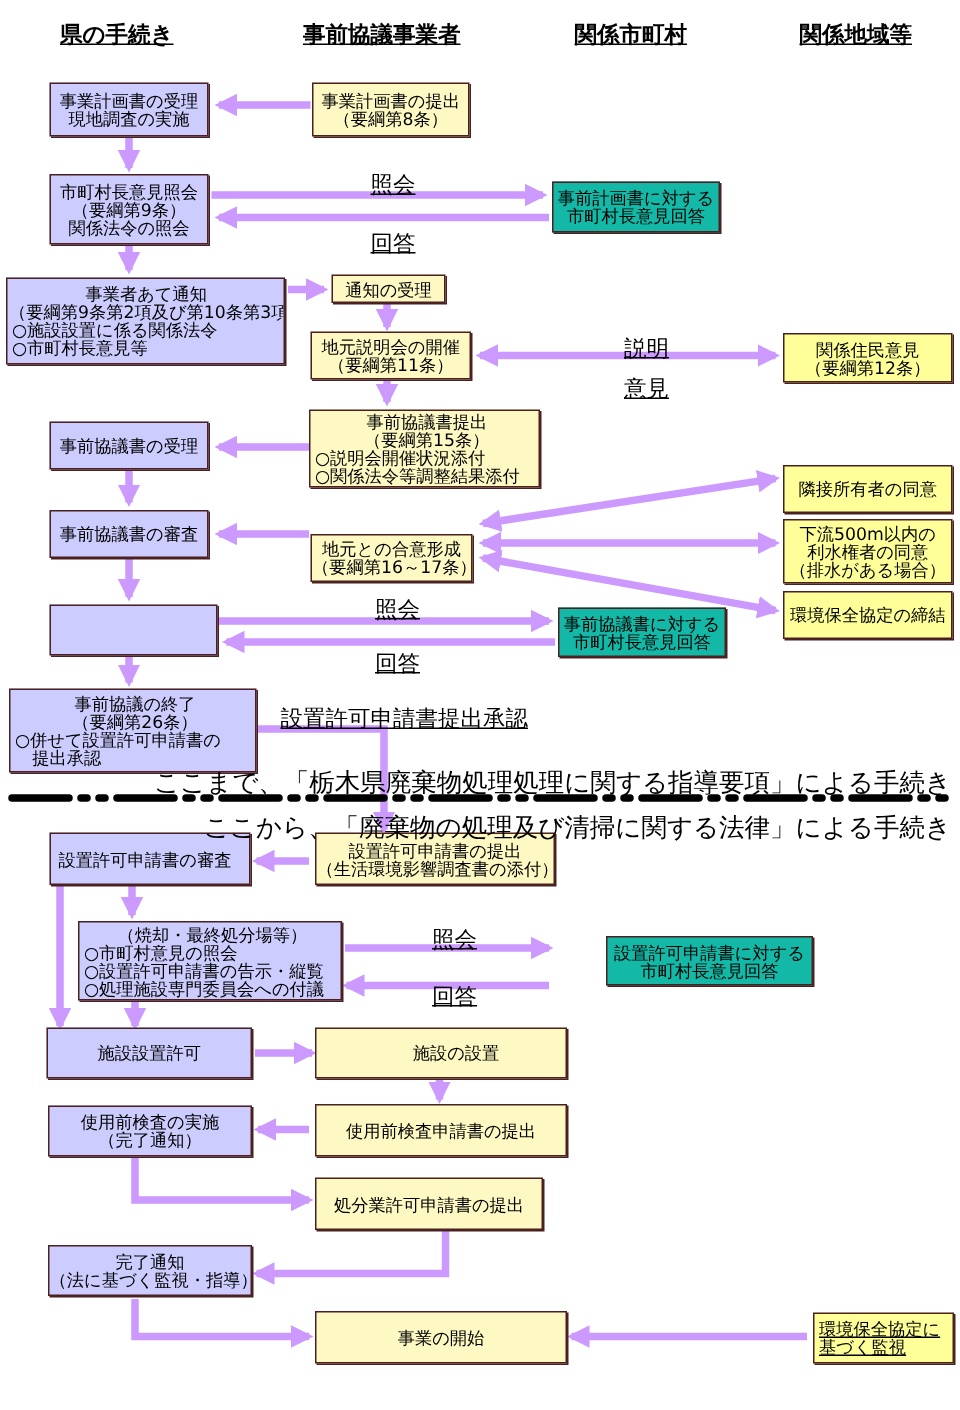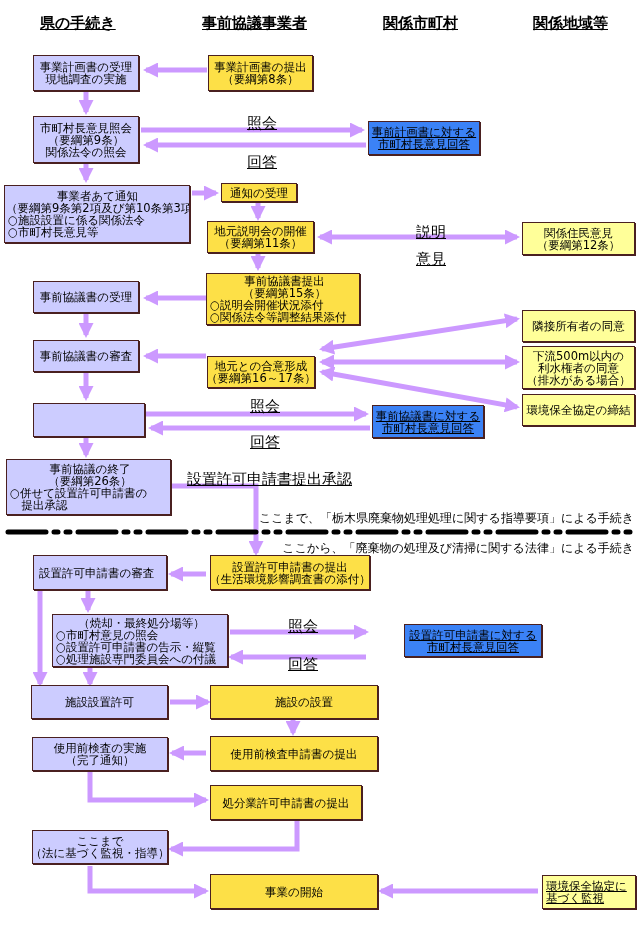--- a/index.html
+++ b/index.html
@@ -3,29 +3,29 @@
 <meta charset="utf-8">
 <style>
   html, body { margin: 0; padding: 0; background: #ffffff; }
   body { width: 640px; height: 940px; position: relative; overflow: hidden;
          font-family: "DejaVu Sans", "Liberation Sans", sans-serif; color: #000; }
   .hdr { position: absolute; top: 14px; font-size: 15px; font-weight: bold; text-decoration: underline; white-space: nowrap; }
   .box { position: absolute; box-sizing: border-box; border: 1px solid #4a2020;
          box-shadow: 1px 1px 0 #4a2020; font-size: 11.5px; line-height: 12px;
          display: flex; flex-direction: column; justify-content: center; white-space: nowrap; overflow: hidden; }
   .box span { display: block; }
-  .c { text-align: center; align-items: center; }
+  .c { text-align: center; }
   .l { text-align: left; align-items: flex-start; padding-left: 3px; }
   .l .ctr { align-self: center; }
   .pref { background: #ccccff; }
-  .biz  { background: #fde047; }
-  .muni { background: #3b82f6; text-decoration: underline; }
+  .biz  { background: #fef9c3; }
+  .muni { background: #14b8a6; }
   .area { background: #ffff99; }
   .lbl { position: absolute; font-size: 15px; white-space: nowrap; text-decoration: underline; }
-  .note { position: absolute; font-size: 12px; white-space: nowrap; right: 6px; margin-left: 44px; }
+  .note { position: absolute; font-size: 17px; white-space: nowrap; right: 6px; margin-left: 44px; }
   svg.arrows { position: absolute; left: 0; top: 0; width: 640px; height: 940px; pointer-events: none; }
 </style>
 </head>
 <body>
 
 <div class="hdr" style="left:40px;">県の手続き</div>
 <div class="hdr" style="left:202px;">事前協議事業者</div>
 <div class="hdr" style="left:383px;">関係市町村</div>
 <div class="hdr" style="left:533px;">関係地域等</div>
 
@@ -118,21 +118,21 @@
     <span>○処理施設専門委員会への付議</span>
 </div>
 <div class="box pref c" style="left:31px;top:685px;width:137px;height:34px;">
   <span>施設設置許可</span>
 </div>
 <div class="box pref c" style="left:32px;top:737px;width:136px;height:34px;">
   <span>使用前検査の実施</span>
     <span>（完了通知）</span>
 </div>
 <div class="box pref c" style="left:32px;top:830px;width:136px;height:34px;">
-  <span>ここまで</span>
+  <span>完了通知</span>
     <span>（法に基づく監視・指導）</span>
 </div>
 
 <div class="box biz c" style="left:208px;top:55px;width:105px;height:36px;">
   <span>事業計画書の提出</span>
     <span>（要綱第8条）</span>
 </div>
 <div class="box biz c" style="left:221px;top:183px;width:76px;height:19px;">
   <span>通知の受理</span>
 </div>

